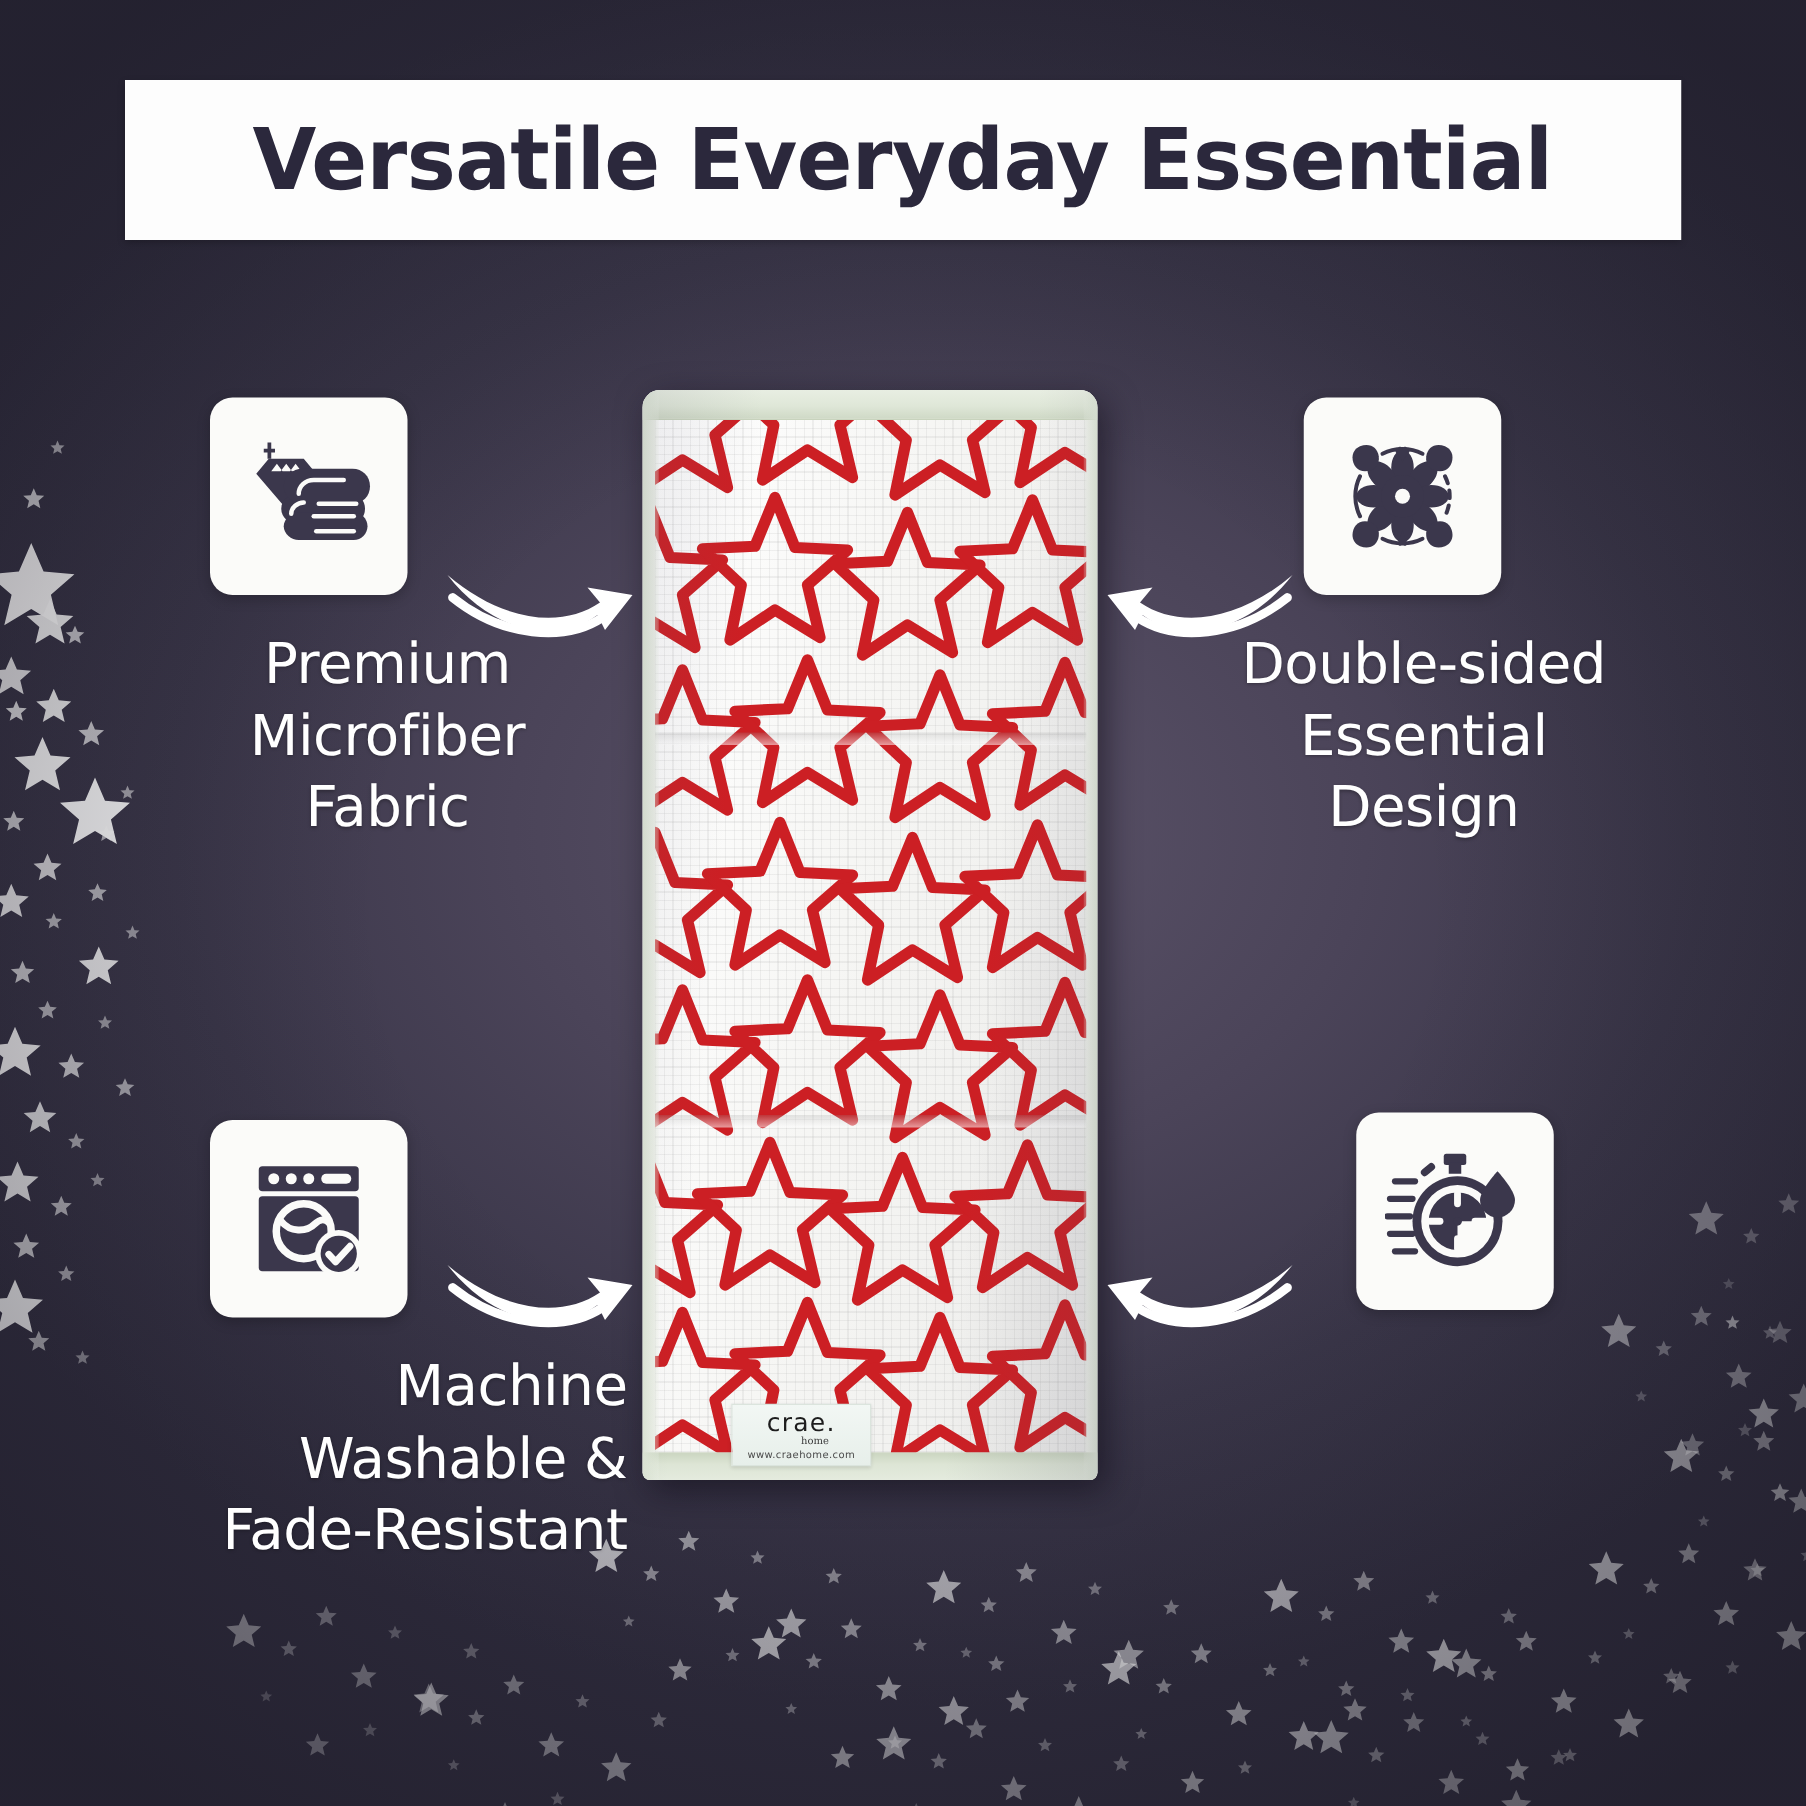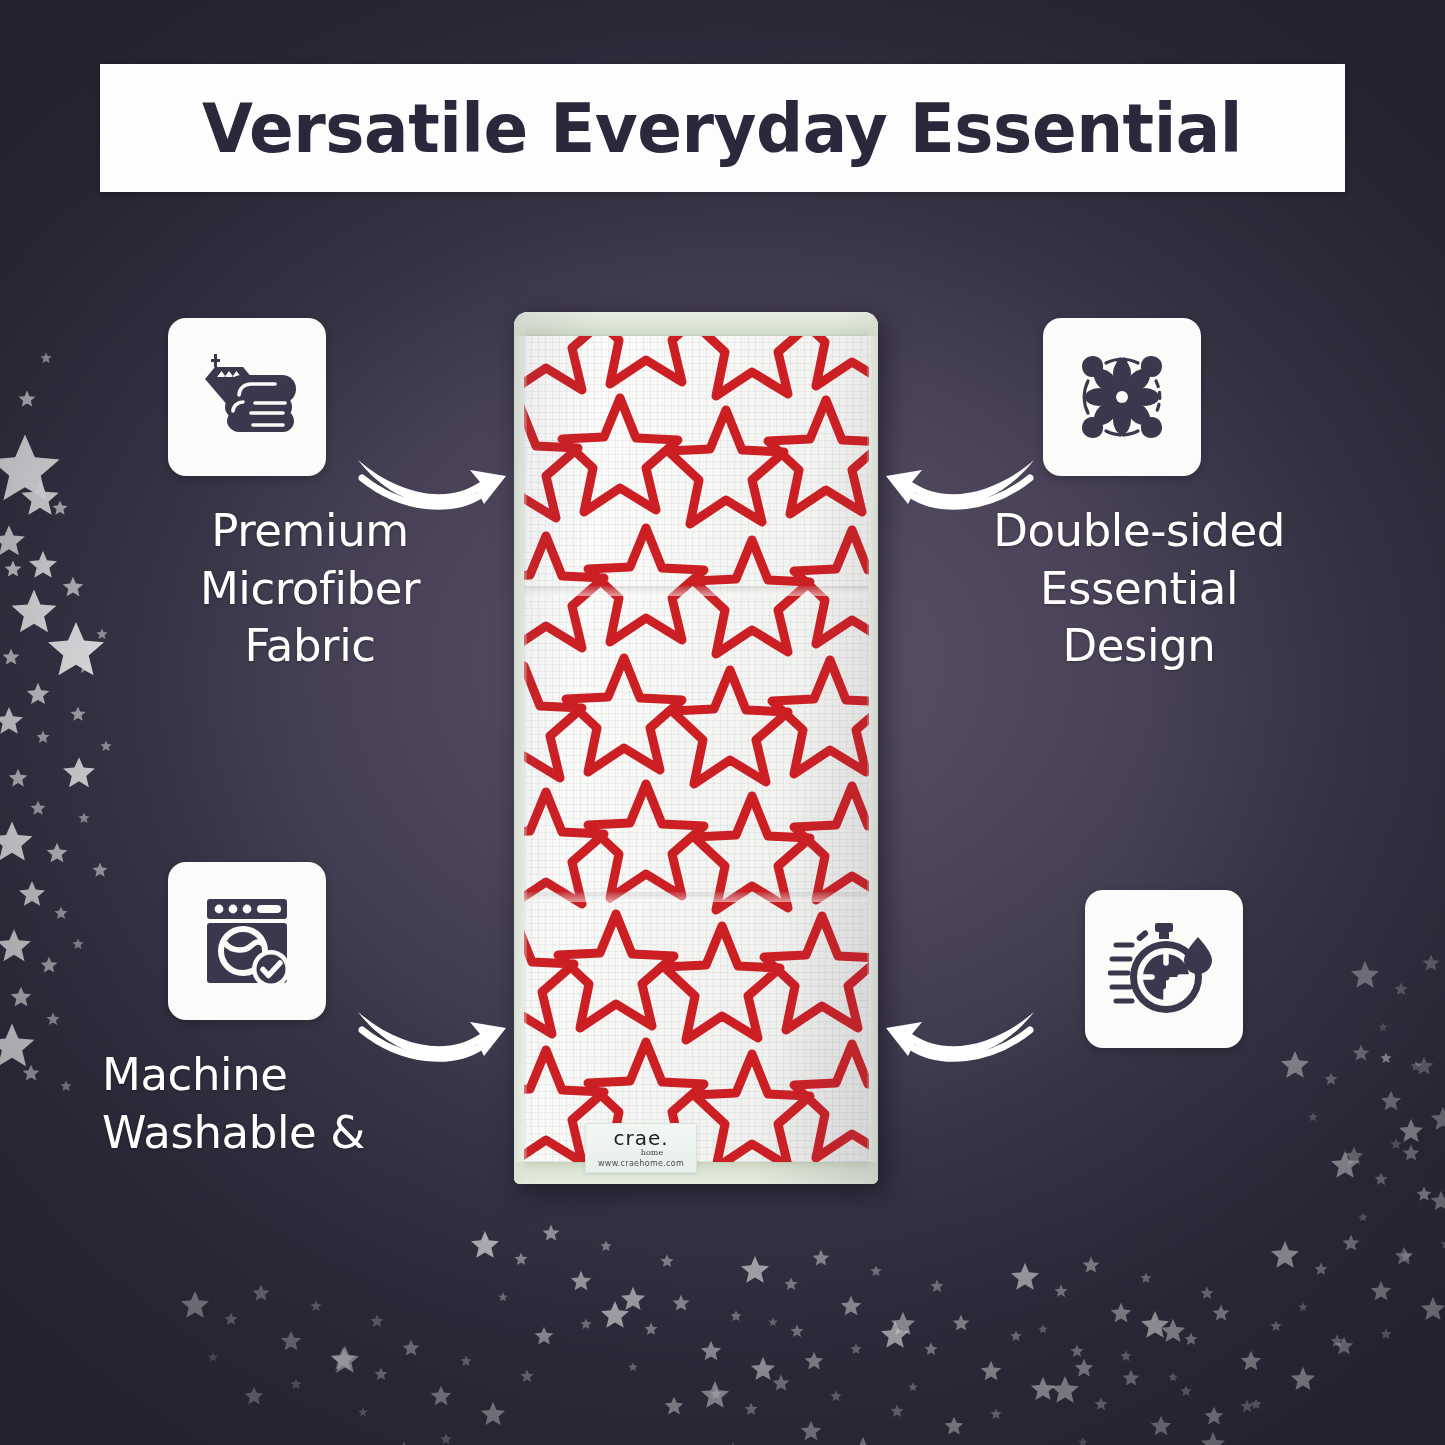--- a/index.html
+++ b/index.html
@@ -44,21 +44,21 @@
     letter-spacing:-0.5px;
     color:#2b283c;
     white-space:nowrap;
     transform:scaleX(.97);
   }
 
   
   .feature { position:absolute; }
   .feat-tl { left:92px;  top:318px;  width:420px; text-align:center; }
   .feat-tr { left:893px; top:318px;  width:420px; text-align:center; }
-  .feat-bl { left:92px;  top:862px;  width:420px; text-align:left; }
+  .feat-bl { left:92px;  top:896px;  width:420px; text-align:right; }
   .feat-br { left:935px; top:890px;  width:420px; text-align:center; }
 
   .icon-box {
     width:158px; height:158px;
     background:#fbfbf9;
     border-radius:18px;
     display:flex; align-items:center; justify-content:center;
     box-shadow:0 3px 10px rgba(0,0,0,.22);
   }
   .feat-tl .icon-box, .feat-bl .icon-box { margin-left:76px; }
@@ -404,20 +404,21 @@
         <path d="M34 58c7 9 20 9 27 2 4-4 8-4 11-1" fill="none" stroke="#fbfbf9" stroke-width="5.5" stroke-linecap="round"></path>
 
         <circle cx="80" cy="84" r="19" fill="#fbfbf9"></circle>
         <circle cx="80" cy="84" r="14.5" fill="#3b374c"></circle>
         <path d="M72 84.5l5.5 6L89 78" fill="none" stroke="#fbfbf9" stroke-width="5.5" stroke-linecap="round" stroke-linejoin="round"></path>
       </svg>
     </div>
     <div class="feat-label">
       <div>Machine</div>
       <div>Washable &amp;</div>
+      <div>Fade-Resistant</div>
     </div>
   </div>
 
   <div class="feature feat-br">
     <div class="icon-box">
       <svg width="112" height="112" viewBox="0 0 112 112">
 
         <g stroke="#3b374c" stroke-width="5" stroke-linecap="round">
           <line x1="8" y1="32" x2="24" y2="32"></line>
           <line x1="4" y1="46" x2="22" y2="46"></line>

